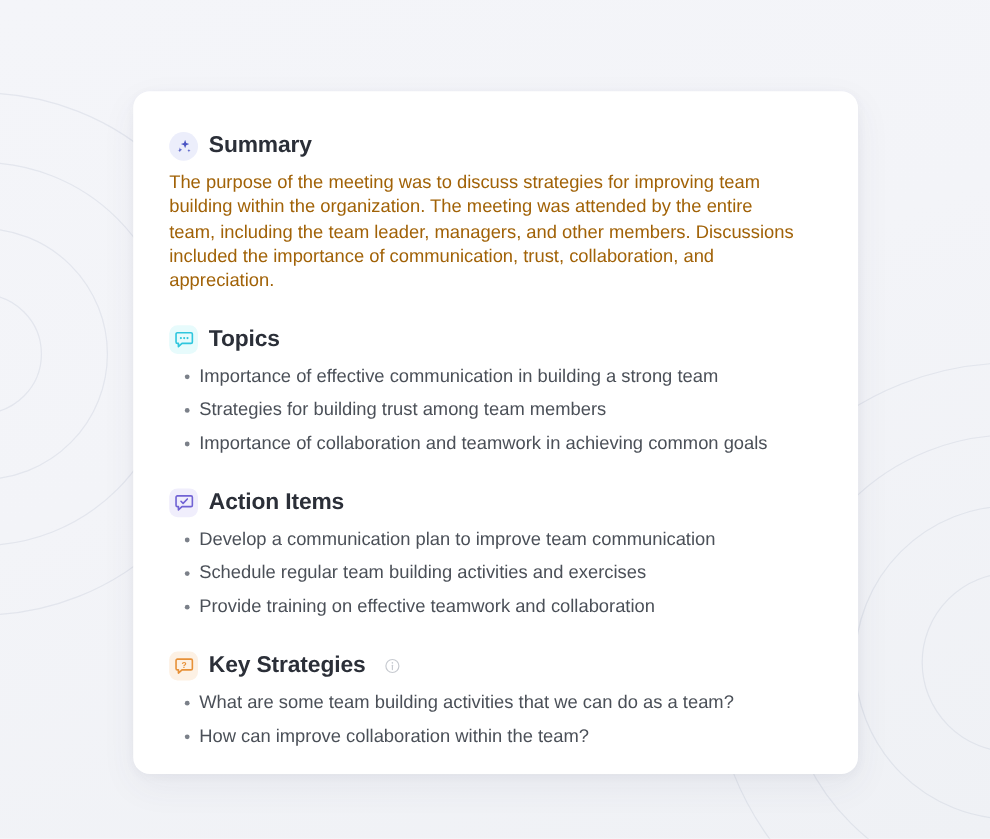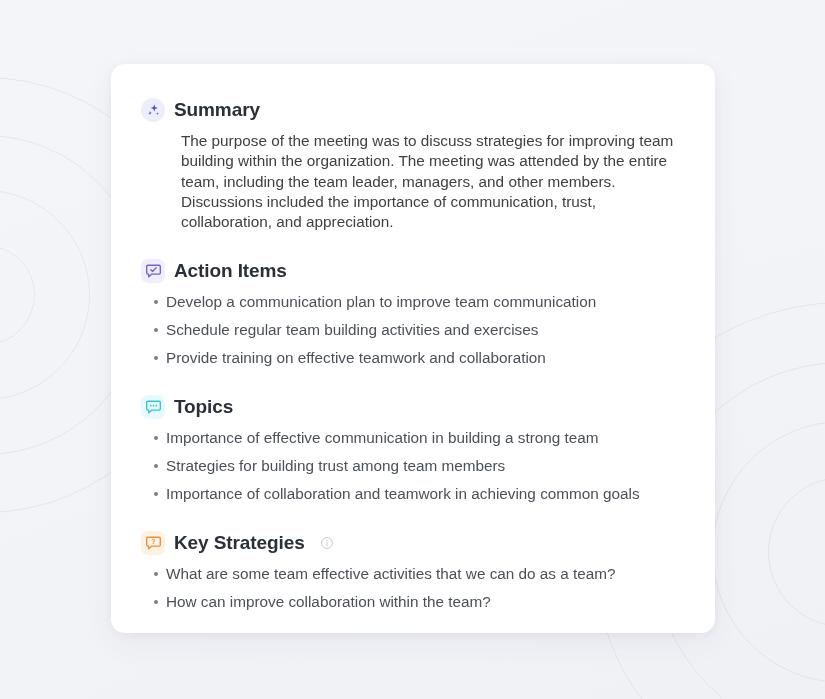--- a/index.html
+++ b/index.html
@@ -37,21 +37,21 @@
   
   .ring.r1 { width: 150px;  height: 150px;  left: 768px;  top: 477px; }
   .ring.r2 { width: 262px;  height: 262px;  left: 712px;  top: 421px; }
   .ring.r3 { width: 380px;  height: 380px;  left: 653px;  top: 362px; }
   .ring.r4 { width: 500px;  height: 500px;  left: 593px;  top: 302px; }
 
   
   .card {
     position: absolute;
     left: 111px;
-    top: 64px;
+    top: 76px;
     width: 604px;
     height: 569px;
     background: #ffffff;
     border-radius: 14px;
     box-shadow: 0 10px 30px rgba(60, 70, 100, 0.06),
                 0 2px 8px rgba(60, 70, 100, 0.045);
     padding: 34px 30px 0 30px;
   }
 
   
@@ -89,23 +89,22 @@
   .info-icon {
     margin-left: 6px;
     display: inline-flex;
     align-items: center;
     opacity: .55;
   }
 
   .summary-text {
     font-size: 15.3px;
     line-height: 1.33;
-    color: #404040;
+    color: #a16207;
     max-width: 525px;
-    margin-left: 40px;
   }
 
   ul.bullets {
     list-style: none;
     margin: 0;
     padding: 0;
   }
   ul.bullets li {
     position: relative;
     padding-left: 25px;
@@ -152,70 +151,70 @@
           <path d="M18.3 14.6l.6 1.6 1.6.6-1.6.6-.6 1.6-.6-1.6-1.6-.6 1.6-.6z" fill="#4b55c4"></path>
         </svg>
       </span>
       <span class="section-title">Summary</span>
     </div>
     <p class="summary-text">The purpose of the meeting was to discuss strategies for improving team building within the organization. The meeting was attended by the entire team, including the team leader, managers, and other members. Discussions  included the importance of communication, trust, collaboration, and appreciation.</p>
   </div>
 
   <div class="section">
     <div class="section-header">
-      <span class="sec-icon action">
-        <svg width="17" height="17" viewBox="0 0 24 24" aria-hidden="true">
-          <path d="M4 4.6h16a1.6 1.6 0 011.6 1.6v9.4A1.6 1.6 0 0120 17.2H9.4L5.2 21v-3.8H4a1.6 1.6 0 01-1.6-1.6V6.2A1.6 1.6 0 014 4.6z" fill="none" stroke="#7163d4" stroke-width="1.9" stroke-linejoin="round"></path>
-          <path d="M8.2 10.9l2.5 2.5 5-5.2" fill="none" stroke="#7163d4" stroke-width="1.9" stroke-linecap="round" stroke-linejoin="round"></path>
-        </svg>
-      </span>
-      <span class="section-title">Action Items</span>
-    </div>
-    <ul class="bullets">
-      <li>Develop a communication plan to improve team communication</li>
-      <li>Schedule regular team building activities and exercises</li>
-      <li>Provide training on effective teamwork and collaboration</li>
-    </ul>
-  </div>
-
-  <div class="section">
-    <div class="section-header">
       <span class="sec-icon topics">
         <svg width="17" height="17" viewBox="0 0 24 24" aria-hidden="true">
           <path d="M4 4.6h16a1.6 1.6 0 011.6 1.6v9.4A1.6 1.6 0 0120 17.2H9.4L5.2 21v-3.8H4a1.6 1.6 0 01-1.6-1.6V6.2A1.6 1.6 0 014 4.6z" fill="none" stroke="#2fc6dd" stroke-width="1.9" stroke-linejoin="round"></path>
           <circle cx="8.1" cy="10.9" r="1.25" fill="#2fc6dd"></circle>
           <circle cx="12" cy="10.9" r="1.25" fill="#2fc6dd"></circle>
           <circle cx="15.9" cy="10.9" r="1.25" fill="#2fc6dd"></circle>
         </svg>
       </span>
       <span class="section-title">Topics</span>
     </div>
     <ul class="bullets">
       <li>Importance of effective communication in building a strong team</li>
       <li>Strategies for building trust among team members</li>
       <li>Importance of collaboration and teamwork in achieving common goals</li>
     </ul>
   </div>
 
   <div class="section">
     <div class="section-header">
+      <span class="sec-icon action">
+        <svg width="17" height="17" viewBox="0 0 24 24" aria-hidden="true">
+          <path d="M4 4.6h16a1.6 1.6 0 011.6 1.6v9.4A1.6 1.6 0 0120 17.2H9.4L5.2 21v-3.8H4a1.6 1.6 0 01-1.6-1.6V6.2A1.6 1.6 0 014 4.6z" fill="none" stroke="#7163d4" stroke-width="1.9" stroke-linejoin="round"></path>
+          <path d="M8.2 10.9l2.5 2.5 5-5.2" fill="none" stroke="#7163d4" stroke-width="1.9" stroke-linecap="round" stroke-linejoin="round"></path>
+        </svg>
+      </span>
+      <span class="section-title">Action Items</span>
+    </div>
+    <ul class="bullets">
+      <li>Develop a communication plan to improve team communication</li>
+      <li>Schedule regular team building activities and exercises</li>
+      <li>Provide training on effective teamwork and collaboration</li>
+    </ul>
+  </div>
+
+  <div class="section">
+    <div class="section-header">
       <span class="sec-icon keyq">
         <svg width="17" height="17" viewBox="0 0 24 24" aria-hidden="true">
           <path d="M4 4.6h16a1.6 1.6 0 011.6 1.6v9.4A1.6 1.6 0 0120 17.2H9.4L5.2 21v-3.8H4a1.6 1.6 0 01-1.6-1.6V6.2A1.6 1.6 0 014 4.6z" fill="none" stroke="#e79138" stroke-width="1.9" stroke-linejoin="round"></path>
           <text x="12" y="14.6" font-family="'Liberation Sans', sans-serif" font-size="10" font-weight="bold" fill="#e79138" text-anchor="middle">?</text>
         </svg>
       </span>
       <span class="section-title">Key Strategies</span>
       <span class="info-icon">
         <svg width="14" height="14" viewBox="0 0 24 24" aria-hidden="true">
           <circle cx="12" cy="12" r="9.3" fill="none" stroke="#9aa0ab" stroke-width="1.7"></circle>
           <circle cx="12" cy="7.6" r="1.15" fill="#9aa0ab"></circle>
           <path d="M12 10.9v6.2" stroke="#9aa0ab" stroke-width="1.7" stroke-linecap="round"></path>
         </svg>
       </span>
     </div>
     <ul class="bullets">
-      <li>What are some team effective activities that we can do as a team?</li>
+      <li>What are some team building activities that we can do as a team?</li>
       <li>How can improve collaboration within the team?</li>
     </ul>
   </div>
 
 </div>
 
 </body></html>

